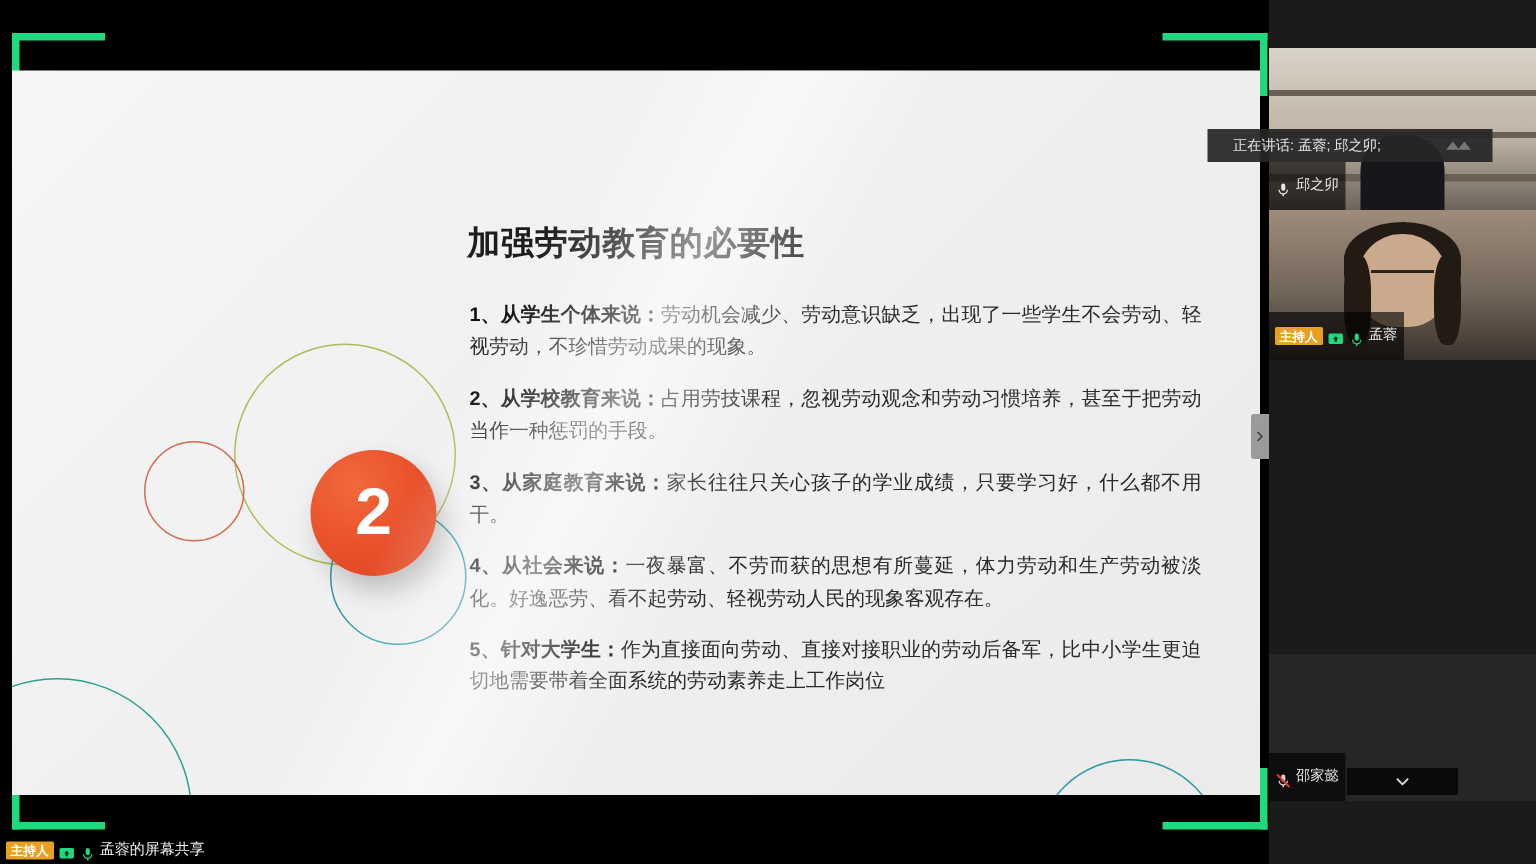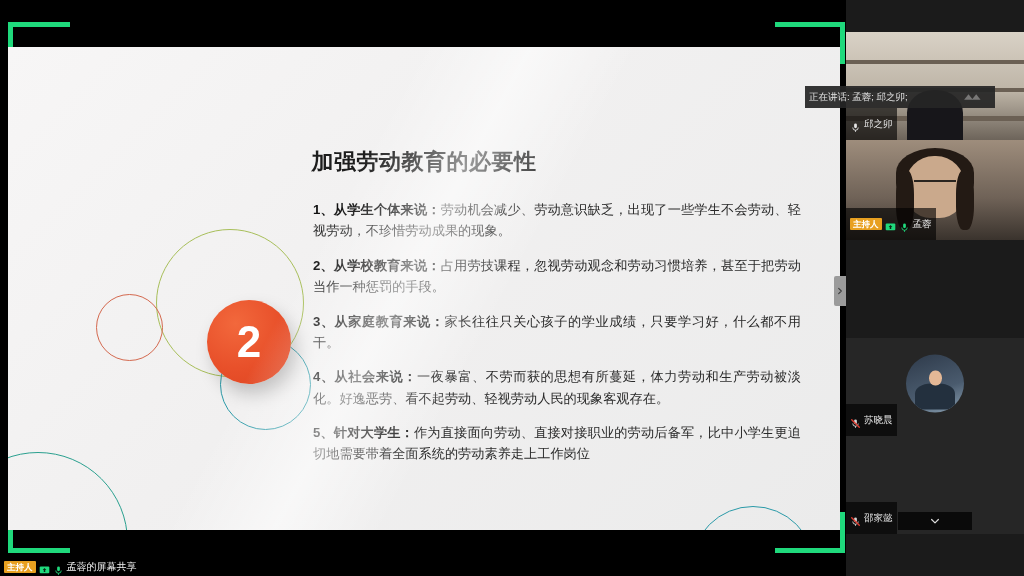--- a/index.html
+++ b/index.html
@@ -104,21 +104,21 @@
   .badge-row {
     position: absolute; left: 0; bottom: 0; height: 17px; display: flex; align-items: center;
     gap: 3px; padding: 16px 4px; background: rgba(0,0,0,.62);
   }
   .host-chip { background: #e8a020; color: #fff; font-size: 8.5px; font-weight: 700; padding: 1.5px 3px; border-radius: 1px; line-height: 1; }
   .p-name { color: #e8e8e8; font-size: 9.5px; line-height: 1; white-space: nowrap; }
   .ic { width: 11px; height: 11px; display: inline-block; flex: 0 0 auto; }
 
   #speaking-banner {
     position: absolute; left: -41px; top: 86px; width: 190px; height: 22px;
-    background: rgba(38,38,38,.93); display: flex; align-items: center; padding-left: 4px;
+    background: rgba(38,38,38,.93); display: flex; align-items: center; padding-left: 17px;
   }
   #speaking-banner span { color: #e4e4e4; font-size: 9.5px; white-space: nowrap; }
   #banner-logo { position: absolute; right: 10px; top: 5px; width: 22px; height: 11px; opacity: .45; }
 
   #scroll-down {
     position: absolute; left: 52px; bottom: 4px; width: 74px; height: 18px;
     background: rgba(0,0,0,.72); display: flex; align-items: center; justify-content: center;
   }
 
   #collapse-handle {
@@ -258,48 +258,31 @@
               <rect x="6" y="2" width="4" height="7" rx="2" fill="#1fd97c"></rect>
               <path d="M4 8a4 4 0 0 0 8 0" stroke="#1fd97c" stroke-width="1.3" fill="none"></path>
               <rect x="7.3" y="12" width="1.4" height="2.2" fill="#1fd97c"></rect>
             </svg>
         </span>
         <span class="p-name">孟蓉</span>
       </div>
     </div>
 
 
-    <div class="tile t4">
-      <div class="avatar av2">
-        <div style="position:absolute;left:16%;top:50%;width:68%;height:44%;background:#23303e;border-radius:40% 40% 12% 12%;"></div>
-        <div style="position:absolute;left:40%;top:28%;width:22%;height:26%;background:#e4b896;border-radius:48%;"></div>
-      </div>
+
+    <div class="tile t5">
       <div class="badge-row">
         <span class="ic">
           <svg viewBox="0 0 16 16" width="11" height="11">
               <rect x="6" y="2" width="4" height="7" rx="2" fill="#d6d6d6"></rect>
               <path d="M4 8a4 4 0 0 0 8 0" stroke="#d6d6d6" stroke-width="1.3" fill="none"></path>
               <rect x="7.3" y="12" width="1.4" height="2.2" fill="#d6d6d6"></rect>
               <path d="M2.5 2.5 L13.5 13.5" stroke="#e03c31" stroke-width="2" stroke-linecap="round"></path>
             </svg>
         </span>
-        <span class="p-name">苏晓晨</span>
-      </div>
-    </div>
-
-    <div class="tile t5">
-      <div class="badge-row">
-        <span class="ic">
-          <svg viewBox="0 0 16 16" width="11" height="11">
-              <rect x="6" y="2" width="4" height="7" rx="2" fill="#d6d6d6"></rect>
-              <path d="M4 8a4 4 0 0 0 8 0" stroke="#d6d6d6" stroke-width="1.3" fill="none"></path>
-              <rect x="7.3" y="12" width="1.4" height="2.2" fill="#d6d6d6"></rect>
-              <path d="M2.5 2.5 L13.5 13.5" stroke="#e03c31" stroke-width="2" stroke-linecap="round"></path>
-            </svg>
-        </span>
         <span class="p-name">邵家懿</span>
       </div>
       <div id="scroll-down">
         <svg viewBox="0 0 16 16" width="12" height="12">
             <path d="M3.5 6 L8 10.5 L12.5 6" stroke="#dcdcdc" stroke-width="1.6" fill="none" stroke-linecap="round" stroke-linejoin="round"></path>
           </svg>
       </div>
     </div>
 
   </div>

